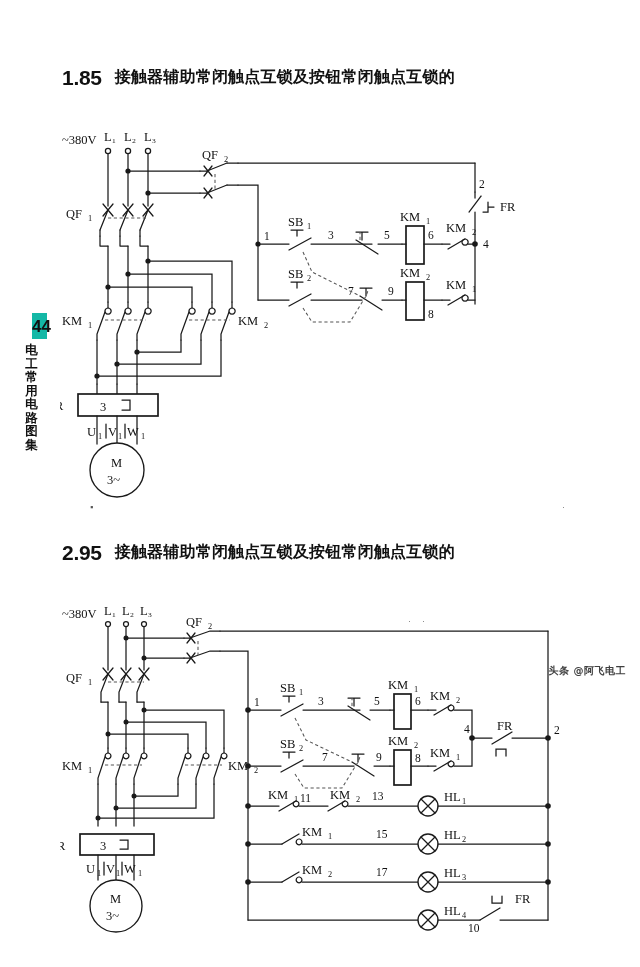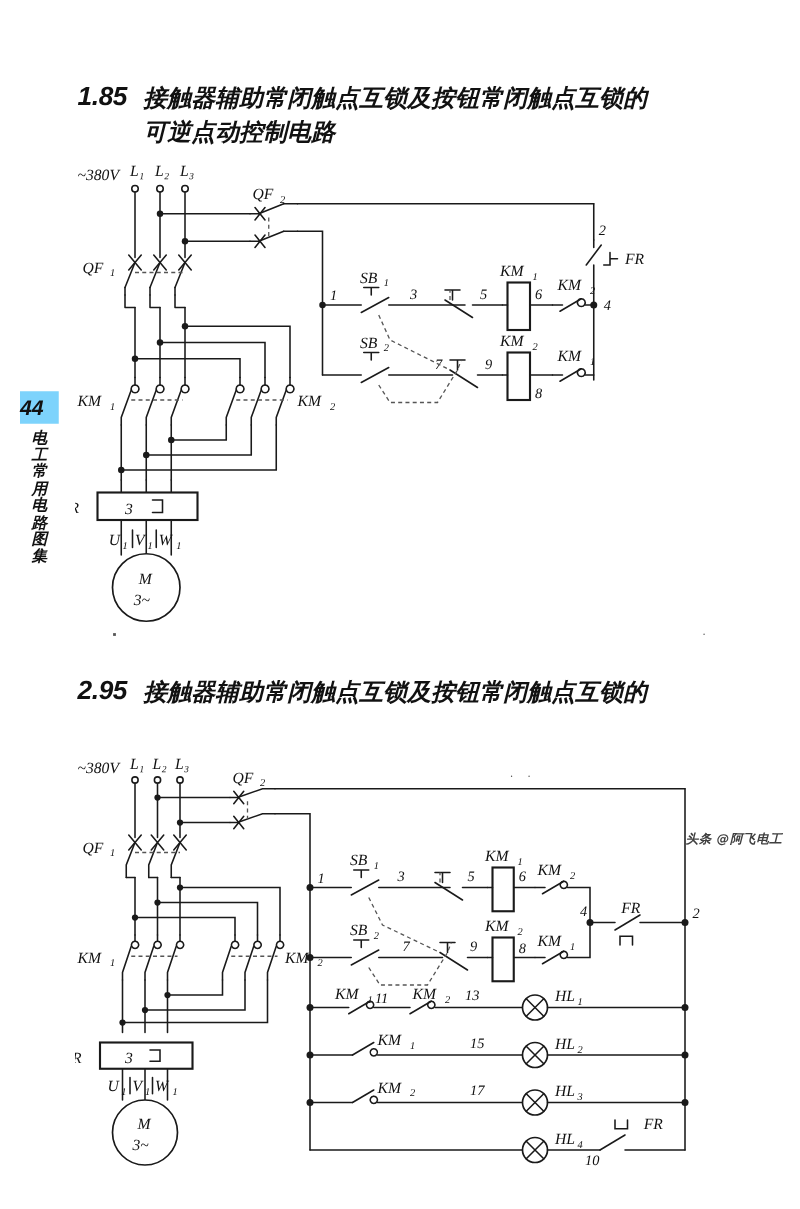--- a/index.html
+++ b/index.html
@@ -1,44 +1,45 @@
 <!DOCTYPE html>
 <html><head>
 <meta charset="utf-8">
 <style>
   html,body{margin:0;padding:0;}
   body{
     width:640px;height:967px;background:#ffffff;
     font-family:"Liberation Serif", serif;
     position:relative;overflow:hidden;
   }
-  .page{position:relative;width:640px;height:692px;font-style:italic;}
+  .page{position:relative;width:640px;height:692px;}
 
   
   .title-block{position:absolute;display:flex;align-items:flex-start;}
   .title-num{
     font-family:"Liberation Sans", sans-serif;
     font-weight:bold;font-size:21px;color:#111;
     letter-spacing:-0.3px;line-height:1.18;white-space:nowrap;
     margin-right:13px;
   }
   .title-text{
     font-family:"DejaVu Sans", sans-serif;
-    font-weight:bold;font-size:19px;color:#111;
+    font-weight:bold;font-size:16px;color:#111;
     line-height:1.42;letter-spacing:0.2px;
   }
   .title-text div{white-space:nowrap;}
 
   
   .sidetab{position:absolute;left:16px;top:313px;width:31px;}
   .sidetab-num{
-    background:#7dd3fc;color:#111;
+    background:#14b8a6;color:#111;
     font-family:"Liberation Sans", sans-serif;font-weight:bold;
     font-size:17px;text-align:left;padding:5px 0 4px 0;
     line-height:1;
+    margin-left:16px;
   }
   .sidetab-text{
     margin-top:4px;
     font-family:"DejaVu Sans", sans-serif;
     font-size:12.5px;font-weight:bold;color:#111;
     text-align:center;line-height:1.08;letter-spacing:0px;
   }
   .sidetab-text span{display:block;}
 
   
@@ -64,21 +65,20 @@
 </style>
 </head>
 <body>
 
 <div class="page">
 
   <div class="title-block" style="left:62px;top:66px;">
     <div class="title-num">1.85</div>
     <div class="title-text">
       <div>接触器辅助常闭触点互锁及按钮常闭触点互锁的</div>
-      <div>可逆点动控制电路</div>
     </div>
   </div>
 
   <div class="sidetab">
     <div class="sidetab-num">44</div>
     <div class="sidetab-text">
       <span>电</span>
       <span>工</span>
       <span>常</span>
       <span>用</span>

